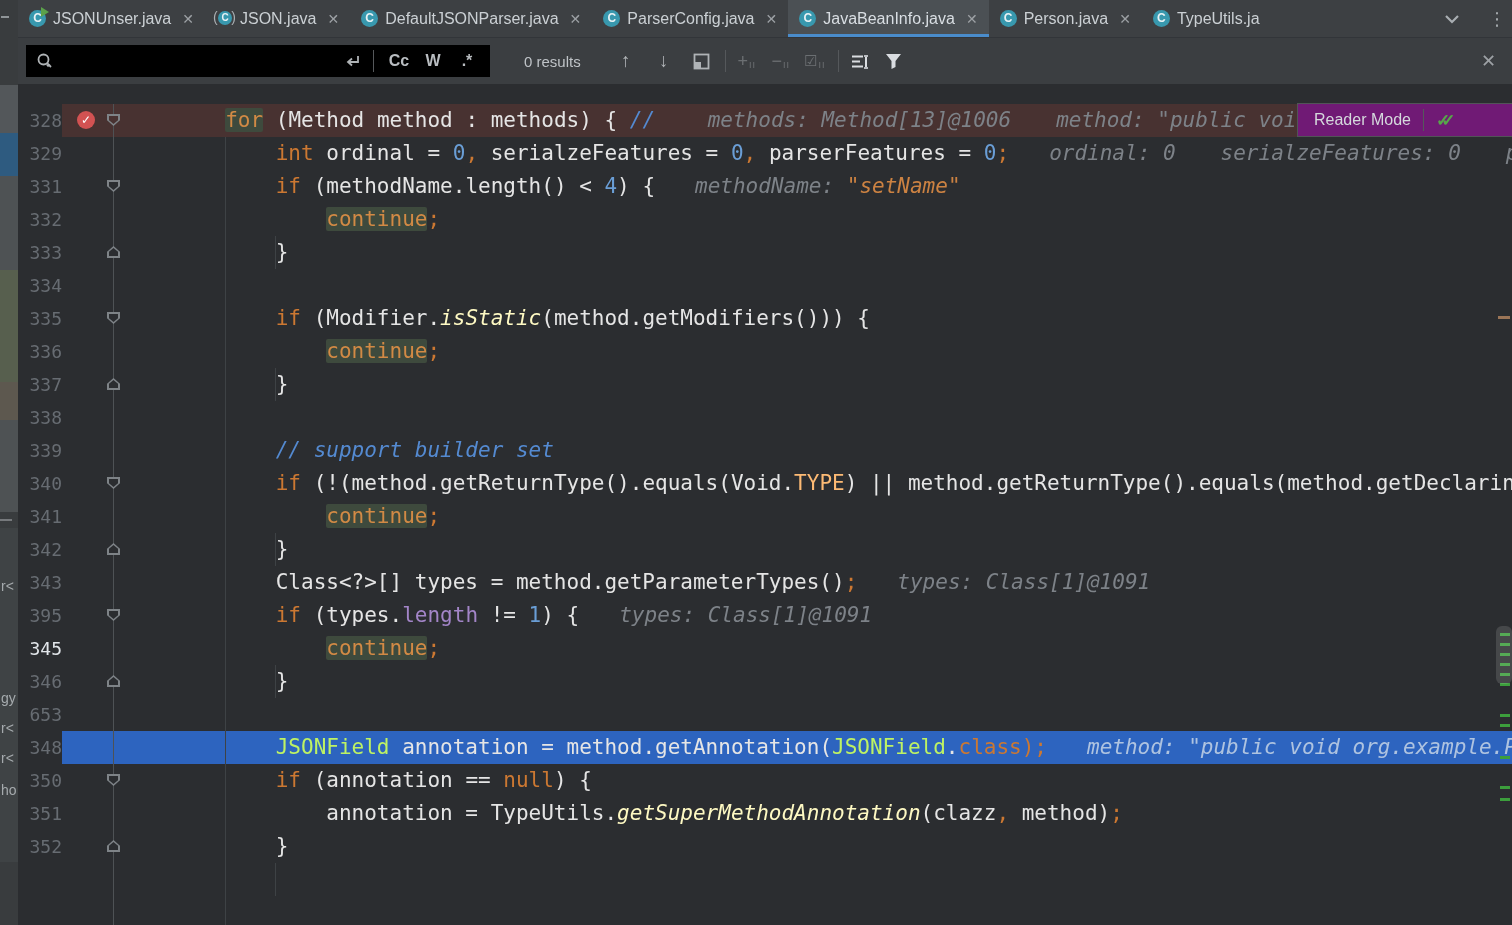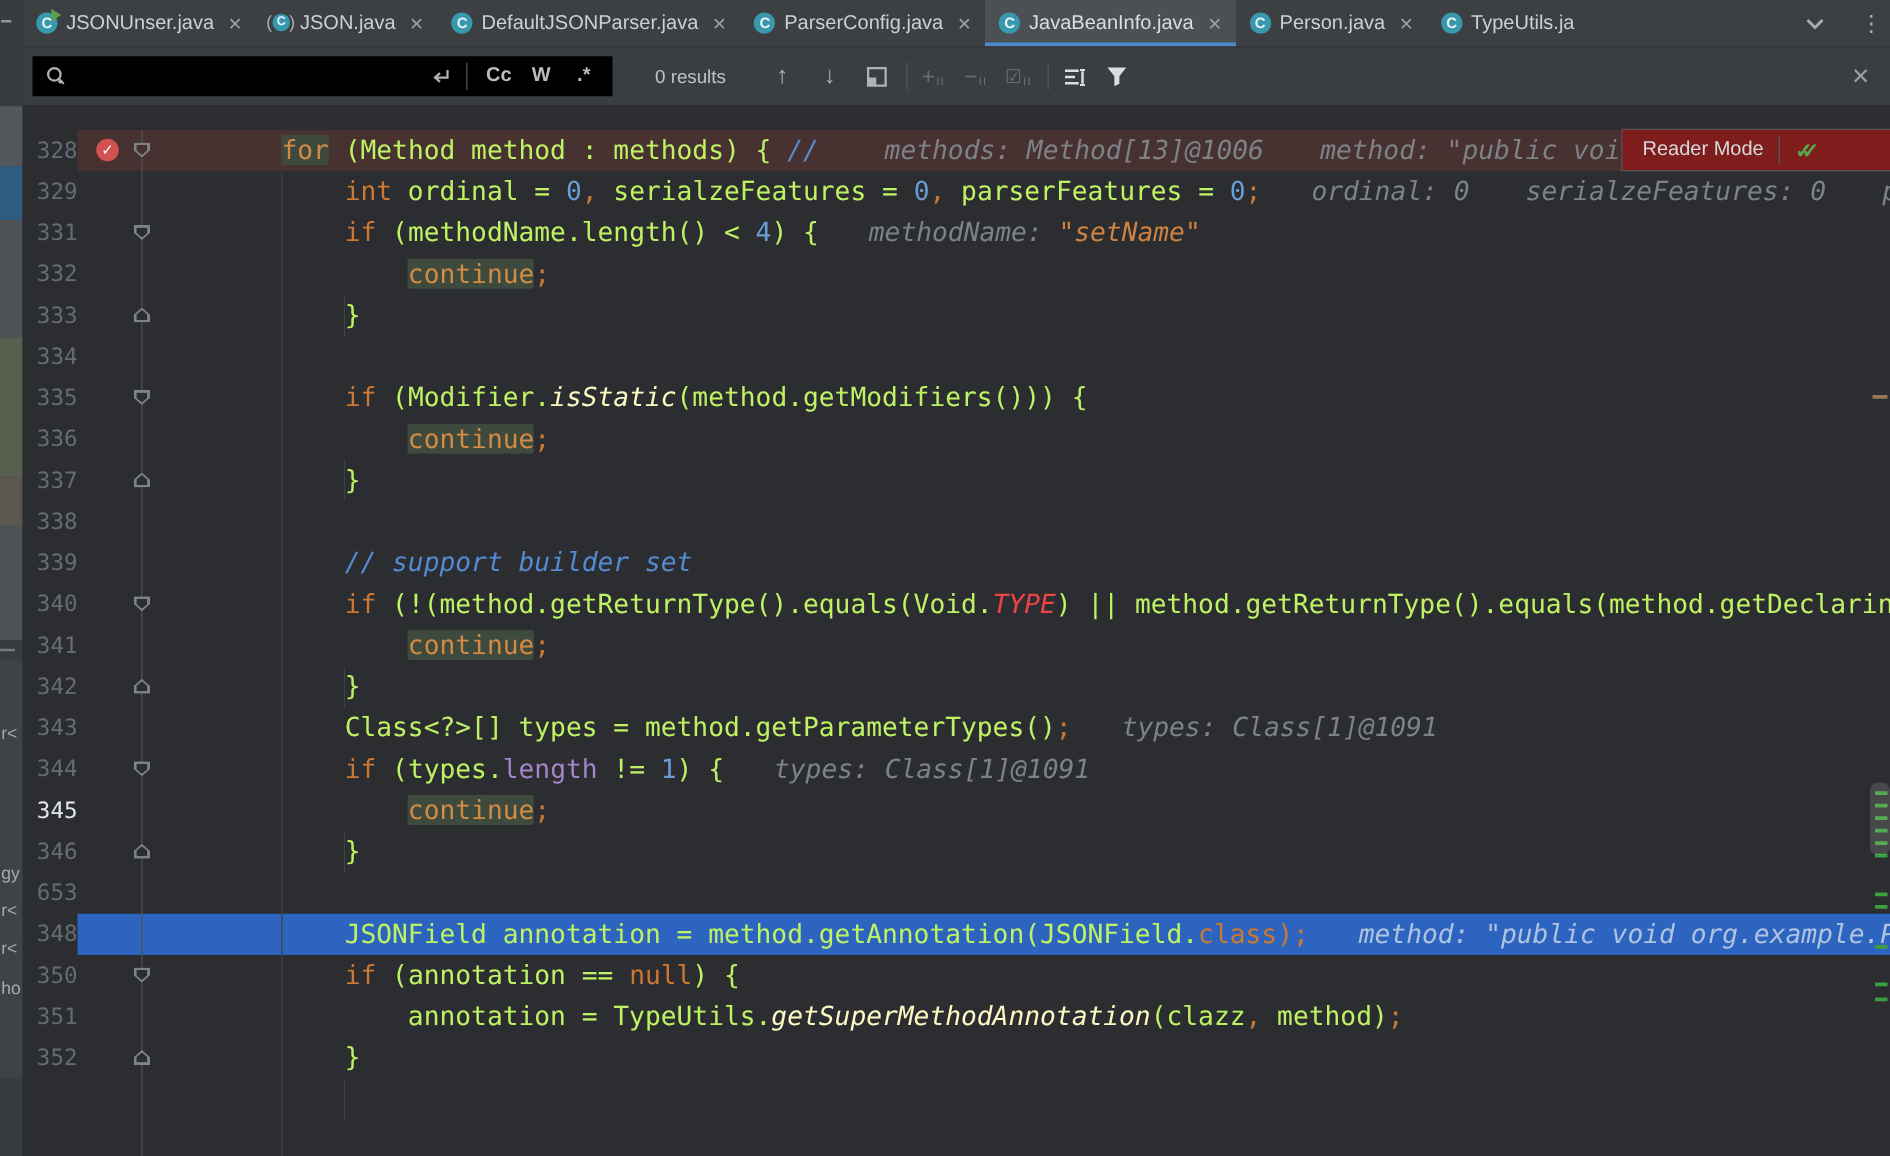--- a/index.html
+++ b/index.html
@@ -51,23 +51,23 @@
   
   .editor{position:absolute;left:18px;top:84px;width:1494px;height:841px;overflow:hidden;
        font-family:"DejaVu Sans Mono", monospace;font-size:21px;background:#2B2D30;padding-top:4px;box-sizing:border-box;margin-top:16px;}
   .row{display:flex;height:33px;line-height:33px;position:relative;}
   .ln{width:44px;flex:none;text-align:right;color:#676C72;font-size:18px;padding-right:0;z-index:2;}
   .ln.bright{color:#E2E6EA;}
   .rest{flex:1;position:relative;padding-left:62px;white-space:pre;overflow:hidden;}
   .row.bg-red .rest{background:#483231;}
   .row.bg-blue .rest{background:#2D64BF;}
   .code{white-space:pre;}
-  .t-d{color:#bef264;} .t-k{color:#CC7832;} .t-n{color:#6A9ED6;}
+  .t-d{color:#e5e5e5;} .t-k{color:#CC7832;} .t-n{color:#6A9ED6;}
   .t-c{color:#548AD1;font-style:italic;}
-  .t-f{color:#A385C8;} .t-fi{color:#ef4444;font-style:italic;}
+  .t-f{color:#A385C8;} .t-fi{color:#fdba74;}
   .t-a{color:#bef264;} .t-i{color:#fef9c3;font-style:italic;}
   .t-kh{color:#D28A45;background:#3E4A3D;border-radius:2px;}
   .hintg{display:inline-block;margin-left:45px;}
   .hintg.first{margin-left:40px;}
   .t-h{color:#7D8288;font-style:italic;} .t-hs{color:#CC8242;font-style:italic;}
   .t-hb{color:#AEC3E0;font-style:italic;}
   
   .bp{position:absolute;left:15px;top:7px;width:18px;height:18px;border-radius:50%;background:#D25252;
       color:#FFF;font-size:12px;line-height:18px;text-align:center;font-family:"Liberation Sans",sans-serif;}
   .fold{position:absolute;left:45px;top:10px;width:13px;height:12px;z-index:2;}
@@ -75,21 +75,21 @@
   .fold .inner{position:absolute;left:2px;right:2px;top:2px;bottom:2px;background:#2B2D30;}
   .fold.on-red .inner{background:#483231;}
   .fold.down .outer,.fold.down .inner{clip-path:polygon(0 0,100% 0,100% 52%,50% 100%,0 52%);}
   .fold.up .outer,.fold.up .inner{clip-path:polygon(50% 0,100% 48%,100% 100%,0 100%,0 48%);}
   .overlay{position:absolute;pointer-events:none;}
   .foldline{left:95px;top:4px;bottom:0;width:1px;background:#4E5255;}
   .iguide{width:1px;background:#3E4245;}
   .stripe-mark{position:absolute;height:3px;}
   .thumb{position:absolute;right:0;width:16px;height:58px;background:rgba(255,255,255,.13);border-radius:6px;}
   
-  .reader{position:absolute;left:1279px;top:3px;height:34px;background:#7f1d1d;border:1px solid #515457;
+  .reader{position:absolute;left:1279px;top:3px;height:34px;background:#701a75;border:1px solid #515457;
       border-right:none;box-sizing:border-box;display:flex;align-items:center;padding:0 10px 0 16px;z-index:8;
       font-family:"Liberation Sans",sans-serif;font-size:16px;color:#D5D9DD;width:215px;}
   .reader .vsep{margin:0 12px;}
   .dblcheck{color:#57A64A;font-size:17px;letter-spacing:-9px;font-weight:bold;padding-right:10px;}
   
   svg.ic{display:block;}
 </style>
 </head>
 <body>
 
@@ -296,21 +296,21 @@
         </div>
         <div class="row">
           <span class="ln">342</span>
           <div class="rest"><span class="fold up"><span class="outer"></span><span class="inner"></span></span><span class="code"><span class="t-d">            }</span></span></div>
         </div>
         <div class="row">
           <span class="ln">343</span>
           <div class="rest"><span class="code"><span class="t-d">            Class&lt;?&gt;[] types = method.getParameterTypes()</span><span class="t-k">;</span><span class="hintg first"><span class="t-h">types: Class[1]@1091</span></span></span></div>
         </div>
         <div class="row">
-          <span class="ln">344</span>
+          <span class="ln">395</span>
           <div class="rest"><span class="fold down"><span class="outer"></span><span class="inner"></span></span><span class="code"><span class="t-d">            </span><span class="t-k">if</span><span class="t-d"> (types.</span><span class="t-f">length</span><span class="t-d"> != </span><span class="t-n">1</span><span class="t-d">) {</span><span class="hintg first"><span class="t-h">types: Class[1]@1091</span></span></span></div>
         </div>
         <div class="row">
           <span class="ln bright">345</span>
           <div class="rest"><span class="code"><span class="t-d">                </span><span class="t-kh">continue</span><span class="t-k">;</span></span></div>
         </div>
         <div class="row">
           <span class="ln">346</span>
           <div class="rest"><span class="fold up"><span class="outer"></span><span class="inner"></span></span><span class="code"><span class="t-d">            }</span></span></div>
         </div>

